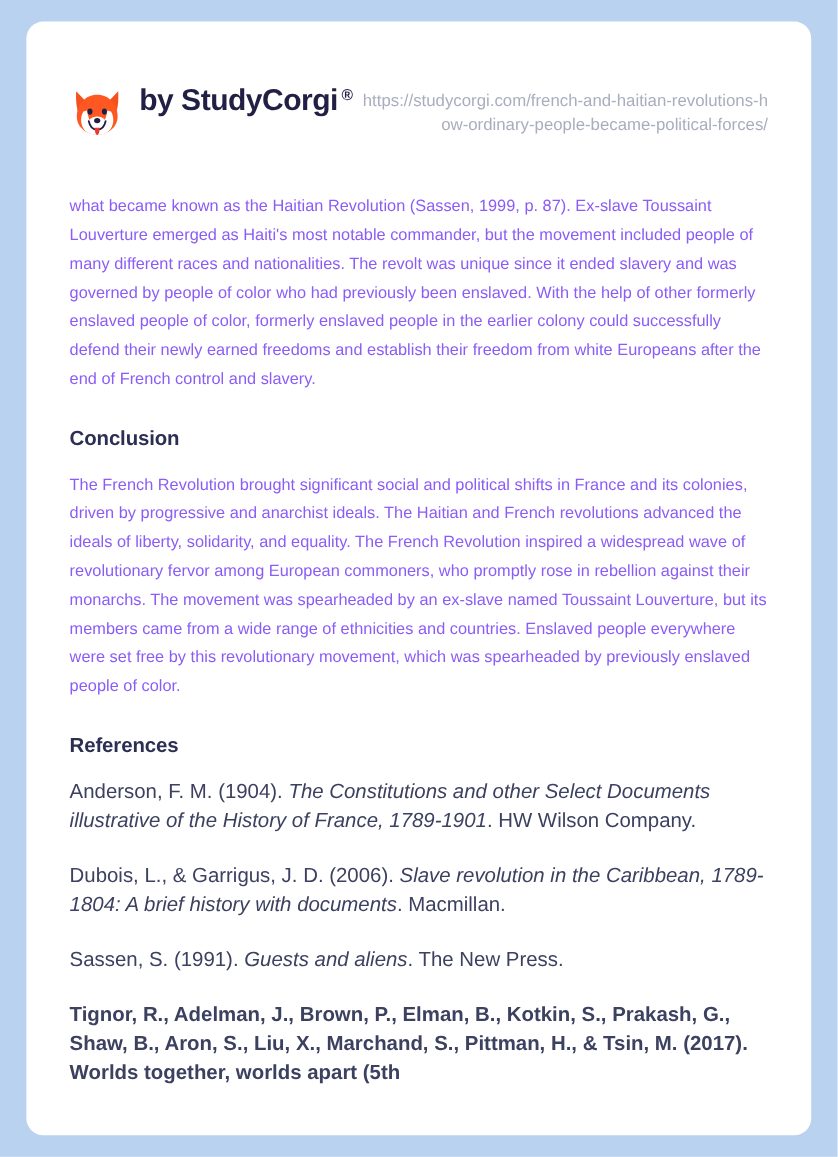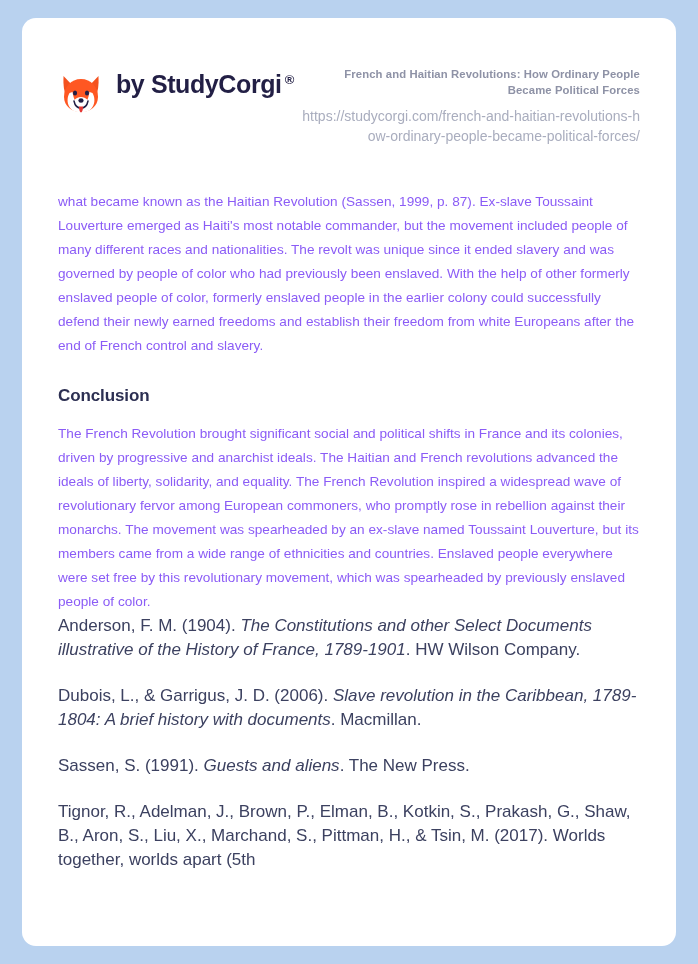--- a/index.html
+++ b/index.html
@@ -110,21 +110,21 @@
     margin: 0;
     padding: 0;
     list-style: none;
   }
   .ref-item {
     font-size: 17px;
     line-height: 24px;
     color: #3c4160;
     margin-bottom: 22px;
   }
-  .ref-item:last-child { margin-bottom: 16px; }
+  .ref-item:last-child { margin-bottom: 16px; font-weight: bold; }
   .ref-italic { font-style: italic; }
 </style>
 </head>
 <body>
 
 <div class="page-wrap">
   <div class="paper">
 
     <div class="doc-header">
 
@@ -149,35 +149,35 @@
           <ellipse cx="23" cy="30.5" rx="2.6" ry="2.2" fill="#221f45"></ellipse>
 
           <path d="M16 31 C17 36, 20 38, 23 38 C26 38, 29 36, 30 31" stroke="#221f45" stroke-width="1.5" fill="none" stroke-linecap="round"></path>
 
           <path d="M21 36.5 C21 40, 21.8 42.5, 23 42.5 C24.2 42.5, 25 40, 25 36.5 Z" fill="#e53935"></path>
         </svg>
         <div class="brand-text"><span>by StudyCorgi</span><span class="brand-reg">®</span></div>
       </div>
 
       <div class="header-meta">
-        <div class="header-title">French and Haitian Revolutions: How Ordinary People Became Political Forces</div>
         <div class="header-url">https://studycorgi.com/french-and-haitian-revolutions-how-ordinary-people-became-political-forces/</div>
       </div>
 
     </div>
 
     <div class="doc-body">
       <div class="body-top-gap"></div>
 
       <p class="para">what became known as the Haitian Revolution (Sassen, 1999, p. 87). Ex-slave Toussaint Louverture emerged as Haiti's most notable commander, but the movement included people of many different races and nationalities. The revolt was unique since it ended slavery and was governed by people of color who had previously been enslaved. With the help of other formerly enslaved people of color, formerly enslaved people in the earlier colony could successfully defend their newly earned freedoms and establish their freedom from white Europeans after the end of French control and slavery.</p>
 
       <h2 class="section-heading">Conclusion</h2>
 
       <p class="para">The French Revolution brought significant social and political shifts in France and its colonies, driven by progressive and anarchist ideals. The Haitian and French revolutions advanced the ideals of liberty, solidarity, and equality. The French Revolution inspired a widespread wave of revolutionary fervor among European commoners, who promptly rose in rebellion against their monarchs. The movement was spearheaded by an ex-slave named Toussaint Louverture, but its members came from a wide range of ethnicities and countries. Enslaved people everywhere were set free by this revolutionary movement, which was spearheaded by previously enslaved people of color.</p>
 
+      <h2 class="section-heading">References</h2>
 
       <ul class="ref-list">
         <li class="ref-item">
           <span>Anderson, F. M. (1904). </span><span class="ref-italic">The Constitutions and other Select Documents illustrative of the History of France, 1789-1901</span><span>. HW Wilson Company.</span>
         </li>
         <li class="ref-item">
           <span>Dubois, L., &amp; Garrigus, J. D. (2006). </span><span class="ref-italic">Slave revolution in the Caribbean, 1789-1804: A brief history with documents</span><span>. Macmillan.</span>
         </li>
         <li class="ref-item">
           <span>Sassen, S. (1991). </span><span class="ref-italic">Guests and aliens</span><span>. The New Press.</span>

